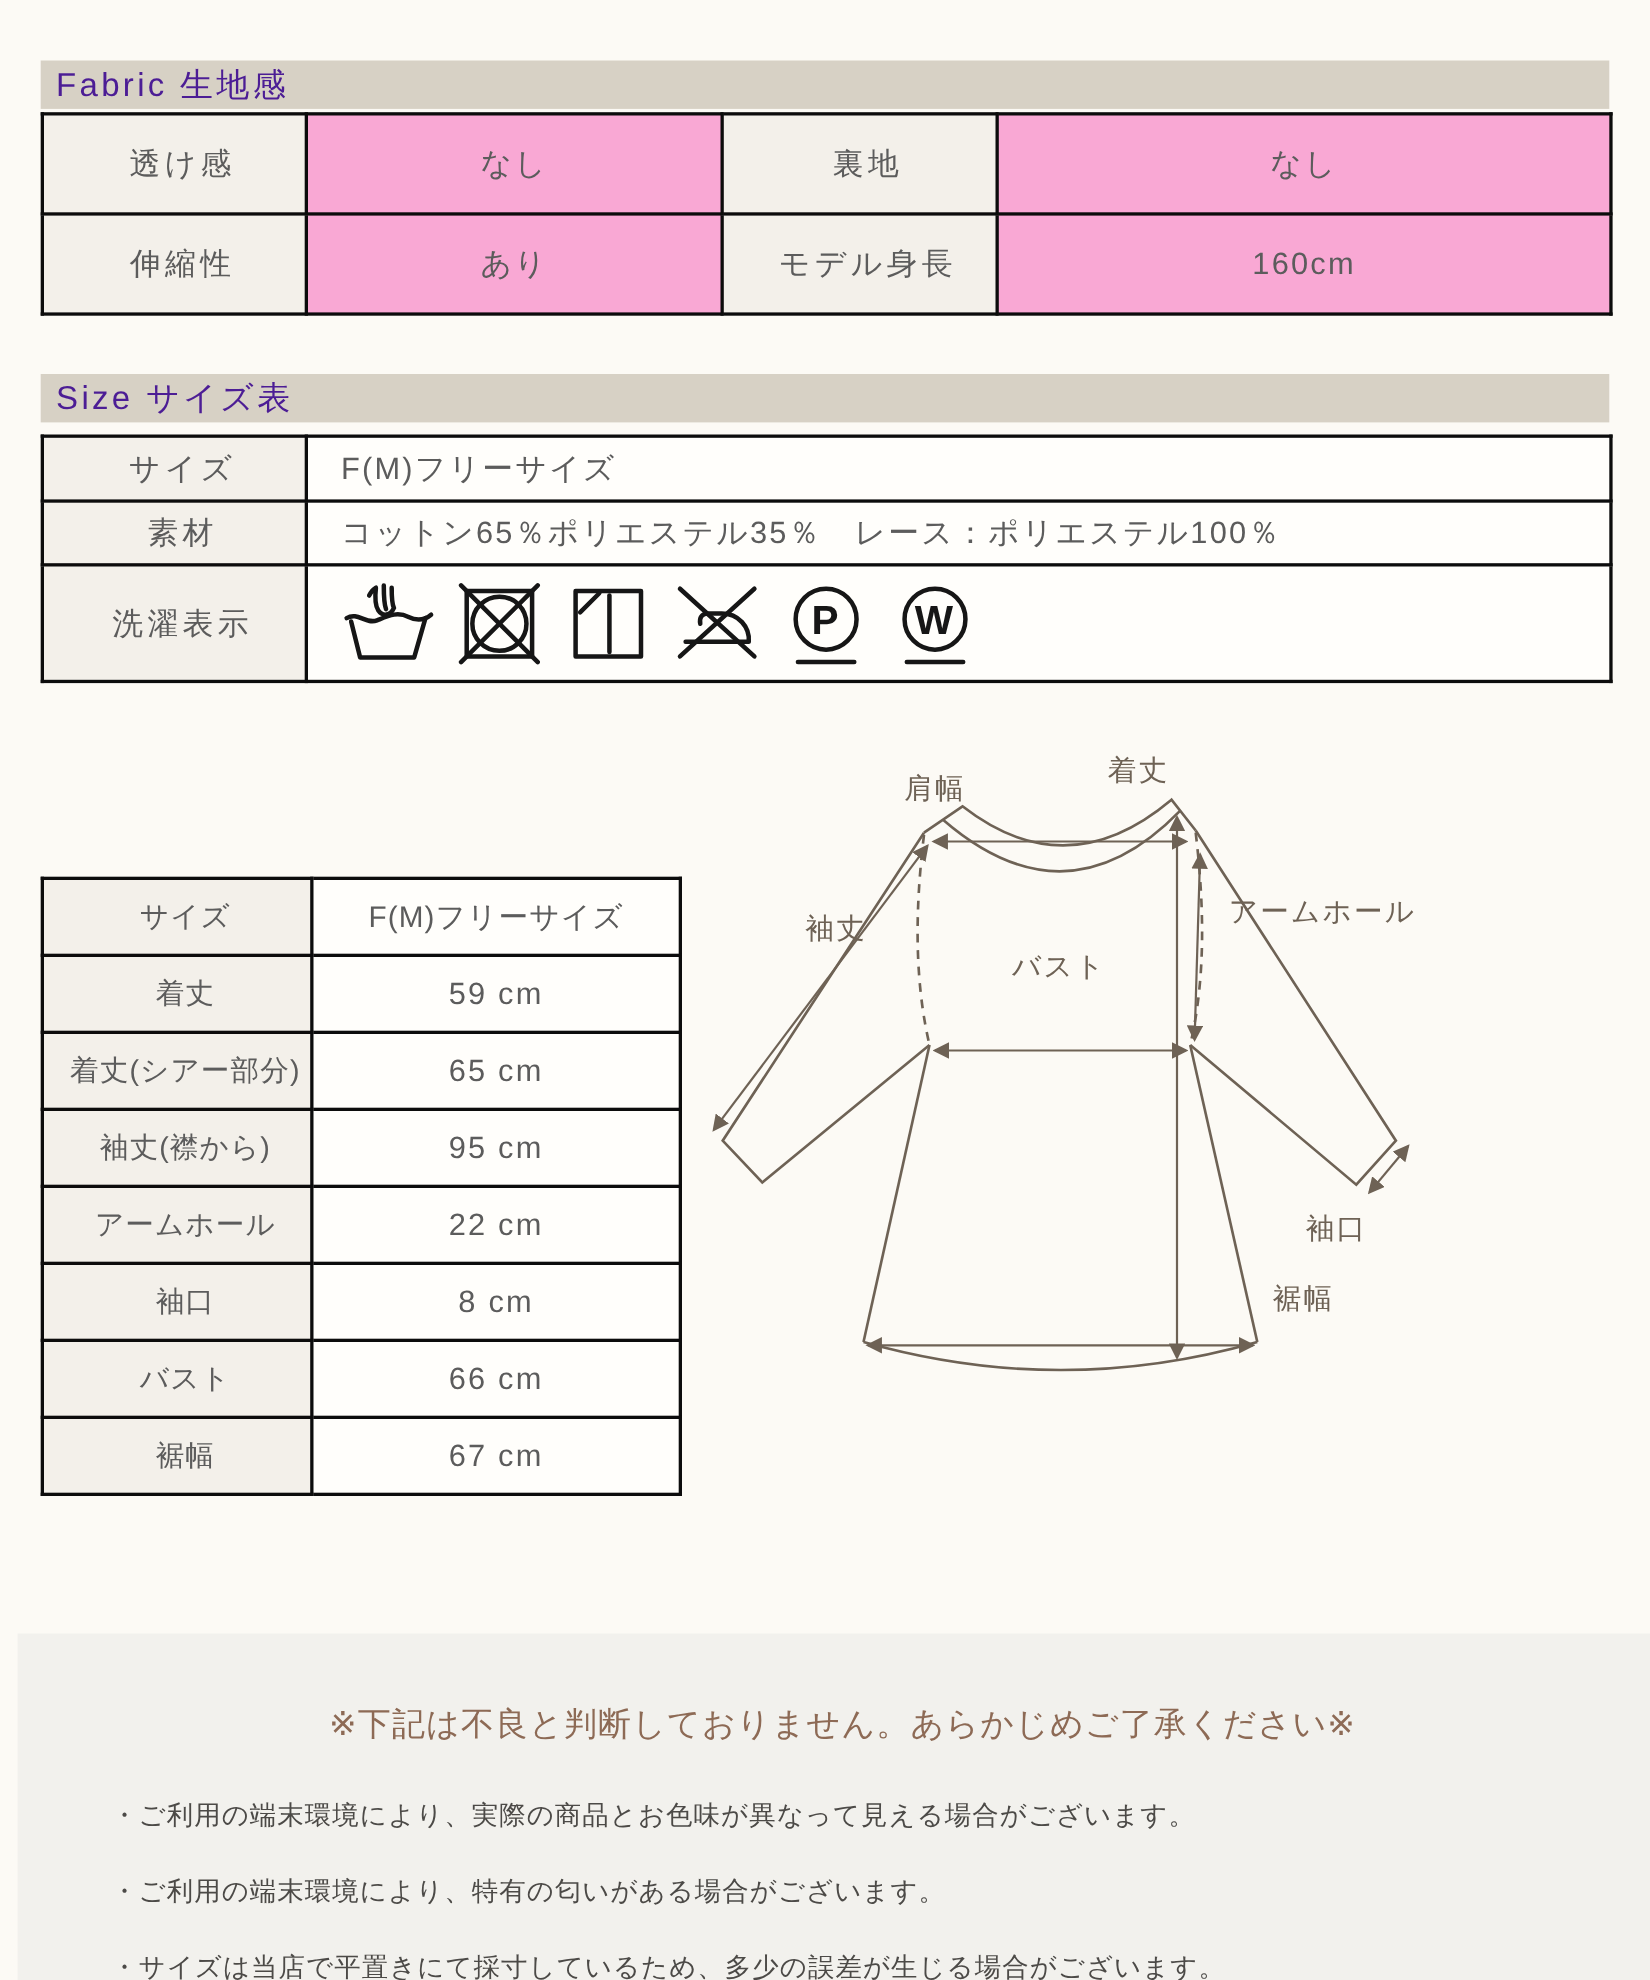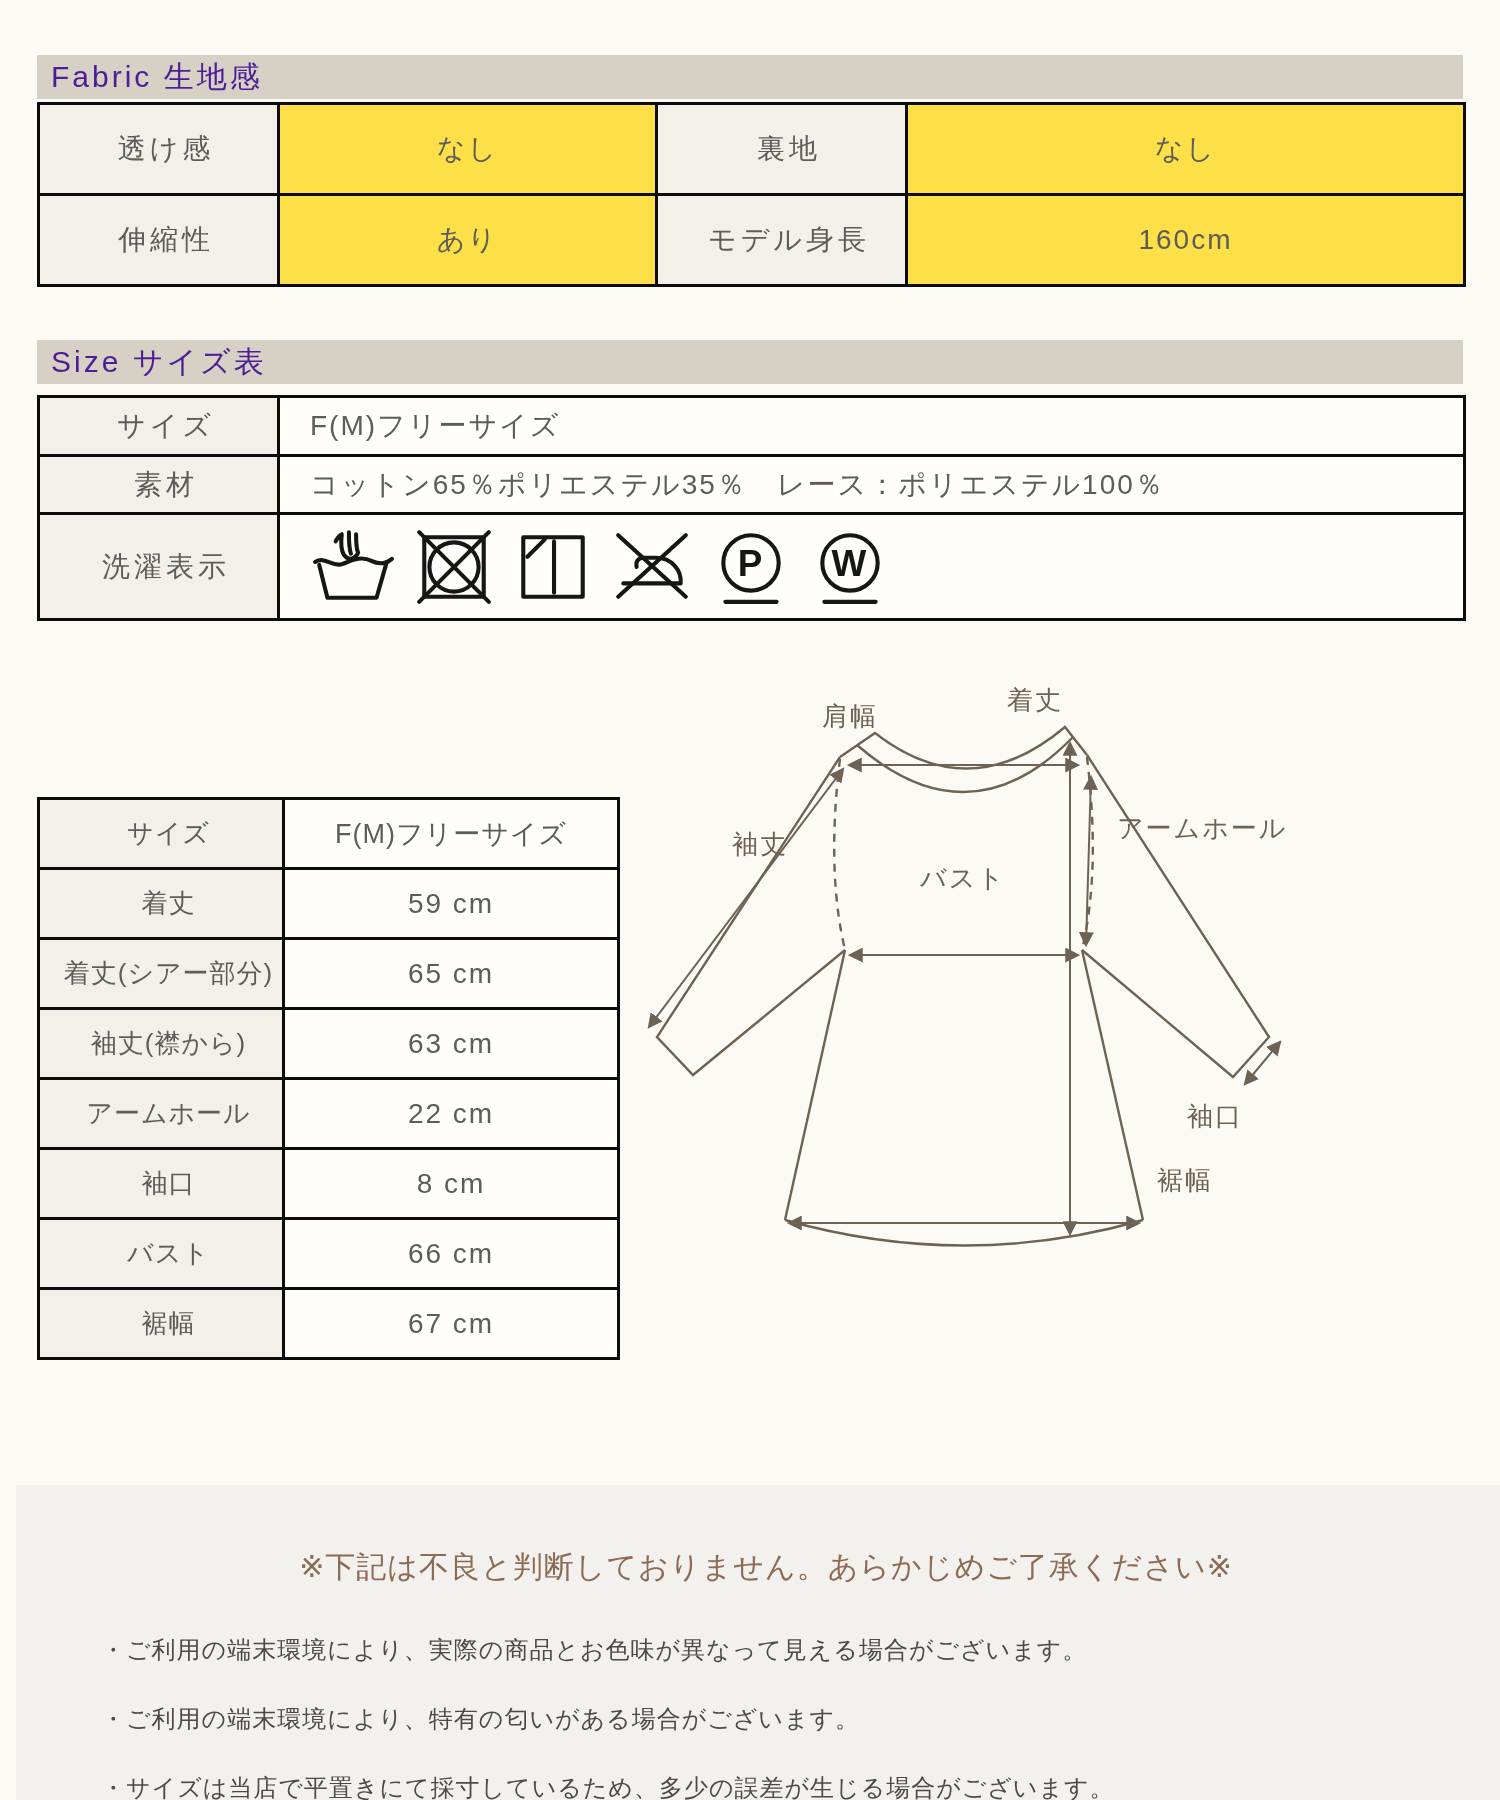--- a/index.html
+++ b/index.html
@@ -15,21 +15,21 @@
     background:#d7d1c5; color:#4c1d95;
     font-size:30px; letter-spacing:3px;
     display:flex; align-items:center; padding-left:14px; box-sizing:border-box;
   }
   .bar-fabric{top:55px;}
   .bar-size{top:340px;}
 
   table{border-collapse:collapse; background:#fffefb;}
   td{border:3px solid #0c0c0c; font-size:28px; color:#5c5c5c; box-sizing:border-box;}
   .lbl{background:#f3f0ea; text-align:center; letter-spacing:4px;padding-left:16px;}
-  .val-c{background:#fde047; text-align:center; letter-spacing:2px;}
+  .val-c{background:#f9a8d4; text-align:center; letter-spacing:2px;}
   .val-l{background:#fffefb; text-align:left; padding-left:30px; letter-spacing:2px;}
 
   .fabric-table{position:absolute; top:102px; left:37px;}
   .fabric-table td{height:91px;}
   .fab-c0{width:240px;} .fab-c1{width:378px;} .fab-c2{width:250px;} .fab-c3{width:558px;}
 
   .size-info-table{position:absolute; top:395px; left:37px;}
   .size-info-table .lbl{width:240px;}
   .size-info-table .val-l{width:1186px;}
   .r-size td{height:59px;}
@@ -164,21 +164,21 @@
       <tr>
         <td class="lbl">着丈</td>
         <td class="mv">59 cm</td>
       </tr>
       <tr>
         <td class="lbl">着丈(シアー部分)</td>
         <td class="mv">65 cm</td>
       </tr>
       <tr>
         <td class="lbl">袖丈(襟から)</td>
-        <td class="mv">63 cm</td>
+        <td class="mv">95 cm</td>
       </tr>
       <tr>
         <td class="lbl">アームホール</td>
         <td class="mv">22 cm</td>
       </tr>
       <tr>
         <td class="lbl">袖口</td>
         <td class="mv">8 cm</td>
       </tr>
       <tr>

